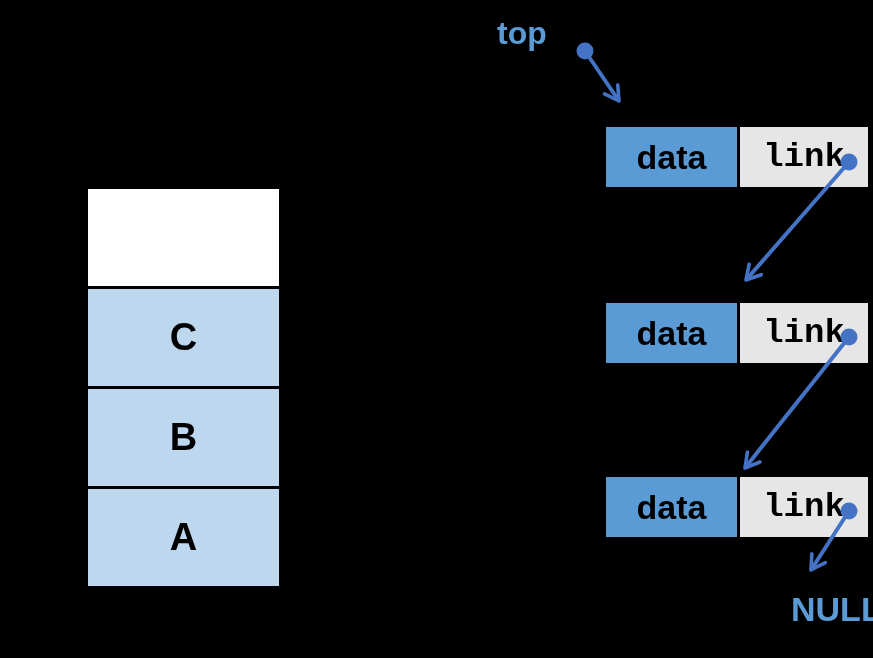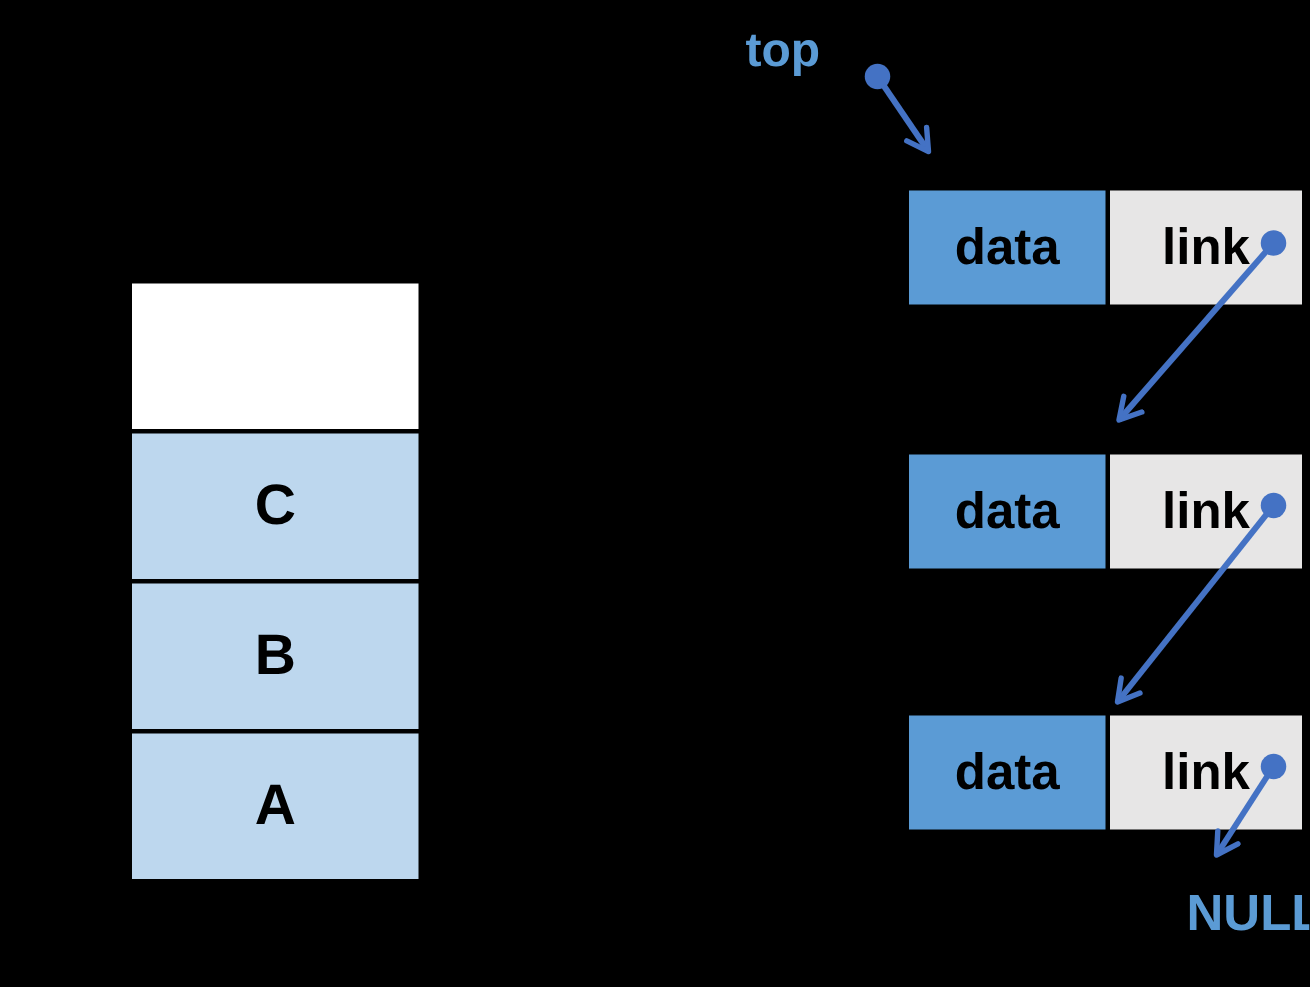--- a/index.html
+++ b/index.html
@@ -44,21 +44,21 @@
     font-weight: bold;
     color: var(--cell-text);
   }
   .stack-cell.empty { background: var(--stack-empty-cell); }
 
   
   .node {
     position: absolute;
     left: 606px;
     width: 262px;
-    height: 76px;
+    height: 60px;
     display: flex;
   }
   .node-data {
     width: 131px;
     height: 100%;
     background: var(--data-cell);
     display: flex;
     align-items: center;
     justify-content: center;
     font-size: 34px;
@@ -69,20 +69,21 @@
     width: 128px;
     height: 100%;
     margin-left: 3px;
     background: var(--link-cell);
     display: flex;
     align-items: center;
     justify-content: center;
     font-size: 34px;
     font-weight: bold;
     color: var(--cell-text);
+    font-family: Liberation Mono, monospace;
   }
   .node-1 { top: 127px; }
   .node-2 { top: 303px; }
   .node-3 { top: 477px; }
 
   
   .top-label {
     position: absolute;
     left: 497px;
     top: 17px;

